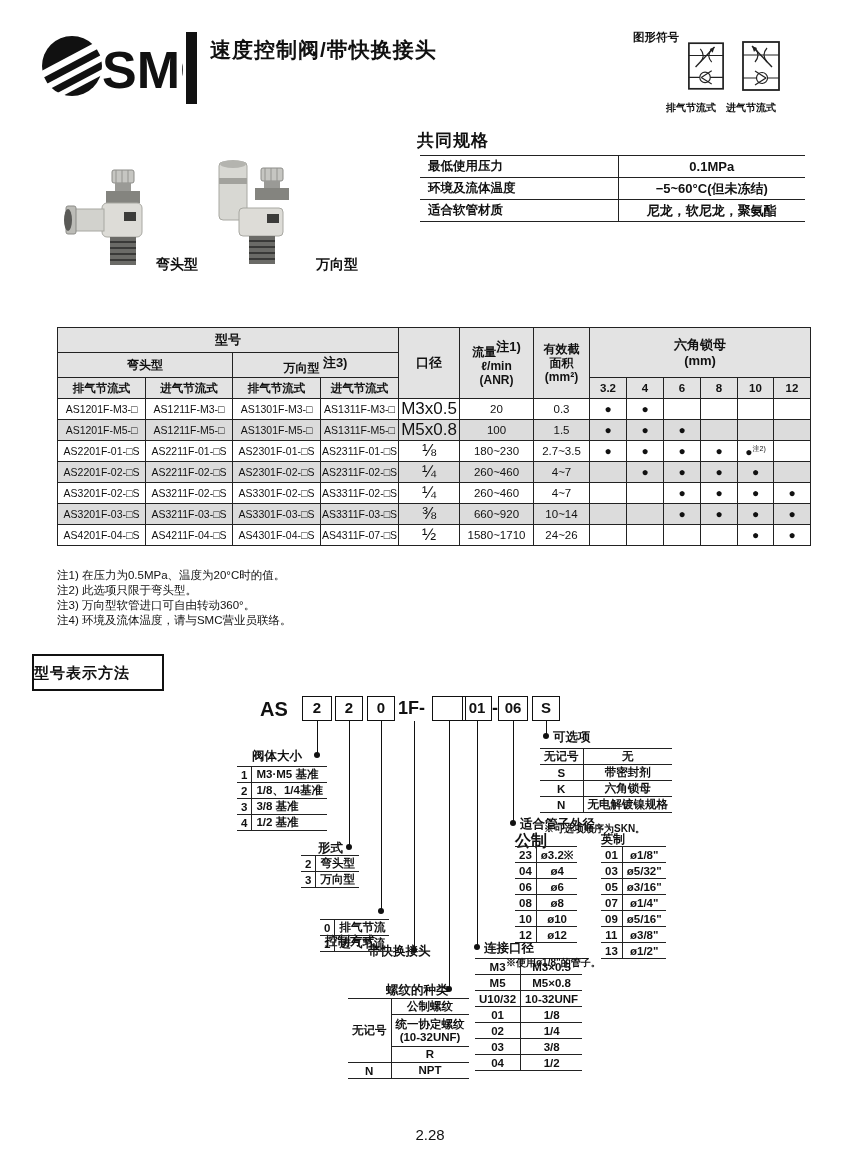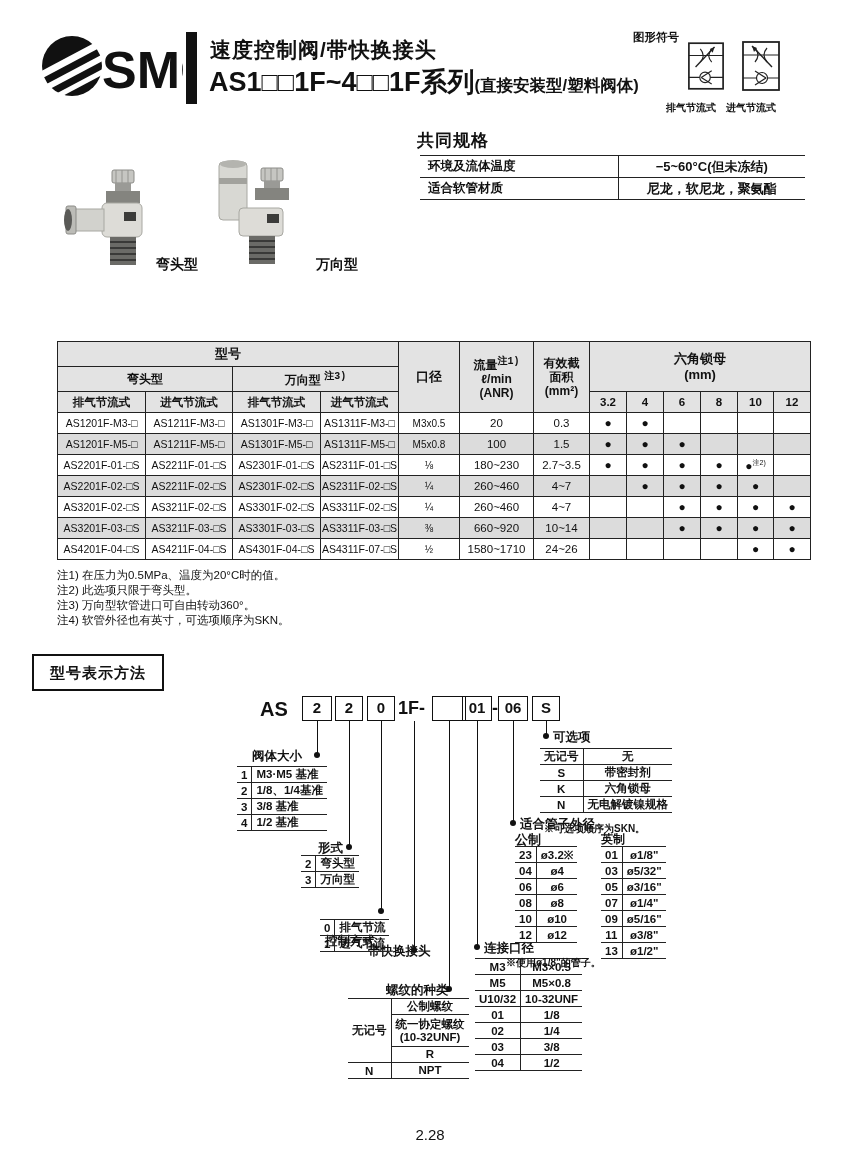--- a/index.html
+++ b/index.html
@@ -25,43 +25,43 @@
 
   
   .specs-title { position:absolute; left:417px; top:129px; font-size:17px; font-weight:bold; letter-spacing:1px; }
   .spec-table { position:absolute; left:420px; top:155px; width:385px; border-collapse:collapse; }
   .spec-table td { border-top:1px solid #222; border-bottom:1px solid #222; height:22px;
     font-size:12.5px; font-weight:600; padding:0 8px; }
   .spec-table td.k { width:198px; }
   .spec-table td.v { border-left:1px solid #222; text-align:center; font-size:13px; }
 
   
-  .model-table { position:absolute; left:57px; top:341px; width:753px; border-collapse:collapse;
+  .model-table { position:absolute; left:57px; top:327px; width:753px; border-collapse:collapse;
     table-layout:fixed;padding-left:18px; }
   .model-table th, .model-table td { border:1px solid #222; text-align:center; vertical-align:middle;
     overflow:hidden; white-space:nowrap; }
   .model-table th { background:var(--hdr,#e3e3e3); font-size:12px; font-weight:bold; }
   .model-table .h1 th { height:25px; font-size:13px; }
   .model-table .h2 th { height:25px; }
   .model-table .h3 th { height:21px; font-size:11.5px; }
   .model-table tbody tr { height:21px; }
   .model-table tbody tr.alt td { background:var(--alt,#dcdcdc); }
   .model-cell { font-size:10.5px; padding:0 1px; }
-  .port-cell { font-size:10px; }
+  .port-cell { font-size:17px; }
   .flow-cell, .area-cell { font-size:11.5px; }
   .dot-cell { font-size:12px; line-height:1; }
   .dot-sup { font-size:7px; vertical-align:super; }
-  sup.hdr-sup { font-size:10px;font-family:Liberation Mono, monospace; }
+  sup.hdr-sup { font-size:13px; }
 
   
   .notes { position:absolute; left:57px; top:568px; font-size:11.5px; line-height:15px; }
 
   
   .ord-title-box { position:absolute; left:32px; top:654px; width:132px; height:37px;
-    border:2px solid #111; font-size:15px; font-weight:bold; text-align:center; line-height:33px;
+    border:2px solid #111; font-size:15px; font-weight:bold; text-align:left; line-height:33px;
     letter-spacing:1px; }
   .pn-prefix { position:absolute; left:260px; top:698px; font-size:20px; font-weight:bold; }
   .pn-box { position:absolute; top:696px; height:25px; border:1.5px solid #111;
     font-size:15px; font-weight:bold; text-align:center; line-height:22px; }
   .pn-text { position:absolute; top:698px; font-size:18px; font-weight:bold; }
   .vline { position:absolute; width:1px; background:#111; }
   .bullet { position:absolute; width:6px; height:6px; border-radius:50%; background:#111; }
   .ord-label { position:absolute; font-size:12.5px; font-weight:bold; white-space:nowrap; }
   .ord-note { position:absolute; font-size:10px; font-weight:600; white-space:nowrap; }
 
@@ -86,23 +86,20 @@
     <g>
       <circle cx="34" cy="36" r="30" fill="#111"></circle>
       <path d="M2 26 L66 26 L66 33 L2 33 Z" fill="#fff" transform="rotate(-28 34 36)"></path>
       <path d="M2 40 L66 40 L66 46 L2 46 Z" fill="#fff" transform="rotate(-28 34 36)"></path>
       <path d="M2 53 L66 53 L66 58 L2 58 Z" fill="#fff" transform="rotate(-28 34 36)"></path>
       <text x="64" y="58" font-family="Liberation Sans, sans-serif" font-size="52" font-weight="bold" fill="#111">SMC</text>
     </g>
   </svg>
   <div class="hbar"></div>
   <div class="title1">速度控制阀/带快换接头</div>
-  <div class="title2">
-    <span>AS1□□1F~4□□1F系列</span><span class="suffix">(直接安装型/塑料阀体)</span>
-  </div>
 
   <div class="sym-label">图形符号</div>
   <svg class="abs" style="left:687px;top:40px" width="38" height="52" viewBox="0 0 40 52">
     <rect x="2" y="2" width="36" height="48" fill="none" stroke="#222" stroke-width="1.8"></rect>
     <line x1="2" y1="15" x2="38" y2="15" stroke="#222" stroke-width="1.2"></line>
     <path d="M14 8 Q20 15 14 22" fill="none" stroke="#222" stroke-width="1.2"></path>
     <path d="M26 8 Q20 15 26 22" fill="none" stroke="#222" stroke-width="1.2"></path>
     <line x1="9" y1="27" x2="29" y2="6" stroke="#222" stroke-width="1.4"></line>
     <polygon points="29,6 24,8 27,12" fill="#222"></polygon>
     <line x1="2" y1="38" x2="38" y2="38" stroke="#222" stroke-width="1.2"></line>
@@ -163,20 +160,24 @@
     <line x1="44" y1="97" x2="70" y2="97" stroke="#3a3a38" stroke-width="2"></line>
     <line x1="44" y1="103" x2="70" y2="103" stroke="#3a3a38" stroke-width="2"></line>
   </svg>
   <div class="prod-caption" style="left:156px">弯头型</div>
   <div class="prod-caption" style="left:316px">万向型</div>
 
   <div class="specs-title">共同规格</div>
   <table class="spec-table">
     <tbody id="common-specs-body">
         <tr>
+          <td class="k">最低使用压力</td>
+          <td class="v">0.1MPa</td>
+        </tr>
+        <tr>
           <td class="k">环境及流体温度</td>
           <td class="v">−5~60°C(但未冻结)</td>
         </tr>
         <tr>
           <td class="k">适合软管材质</td>
           <td class="v">尼龙，软尼龙，聚氨酯</td>
         </tr>
       </tbody>
   </table>
 
@@ -341,21 +342,21 @@
           <td class="dot-cell"><span class="dot">●</span></td>
           <td class="dot-cell"><span class="dot">●</span></td>
         </tr>
       </tbody>
   </table>
 
   <div class="notes" id="notes-list">
       <div class="note-line">注1) 在压力为0.5MPa、温度为20°C时的值。</div>
       <div class="note-line">注2) 此选项只限于弯头型。</div>
       <div class="note-line">注3) 万向型软管进口可自由转动360°。</div>
-      <div class="note-line">注4) 软管外径也有英寸，可选项顺序为SKN。</div>
+      <div class="note-line">注4) 环境及流体温度，请与SMC营业员联络。</div>
     </div>
 
   <div class="ord-title-box">型号表示方法</div>
 
   <div class="pn-prefix">AS</div>
   <div class="pn-box" style="left:302px;width:30px">2</div>
   <div class="pn-box" style="left:335px;width:28px">2</div>
   <div class="pn-box" style="left:367px;width:28px">0</div>
   <div class="pn-text" style="left:398px">1F-</div>
   <div class="pn-box" style="left:432px;width:34px"></div>
@@ -381,21 +382,21 @@
   <div class="bullet" style="left:510px;top:820px"></div>
   <div class="bullet" style="left:543px;top:733px"></div>
 
   <div class="ord-label" style="left:252px;top:748px">阀体大小</div>
   <div class="ord-label" style="left:318px;top:840px">形式</div>
   <div class="ord-label" style="left:325px;top:933px">控制方式</div>
   <div class="ord-label" style="left:368px;top:943px">带快换接头</div>
   <div class="ord-label" style="left:386px;top:982px">螺纹的种类</div>
   <div class="ord-label" style="left:484px;top:940px">连接口径</div>
   <div class="ord-label" style="left:520px;top:816px">适合管子外径</div>
-  <div class="ord-label" style="left:515px;top:831px;font-size:13px">公制</div>
+  <div class="ord-label" style="left:515px;top:831px;font-size:16px">公制</div>
   <div class="ord-label" style="left:601px;top:831px;font-size:12px">英制</div>
   <div class="ord-label" style="left:553px;top:729px">可选项</div>
 
   <table class="mini left-vals" style="left:237px;top:766px">
     <tbody id="body-size-body">
         <tr>
           <td class="k">1</td>
           <td class="v">M3·M5 基准</td>
         </tr>
         <tr>

